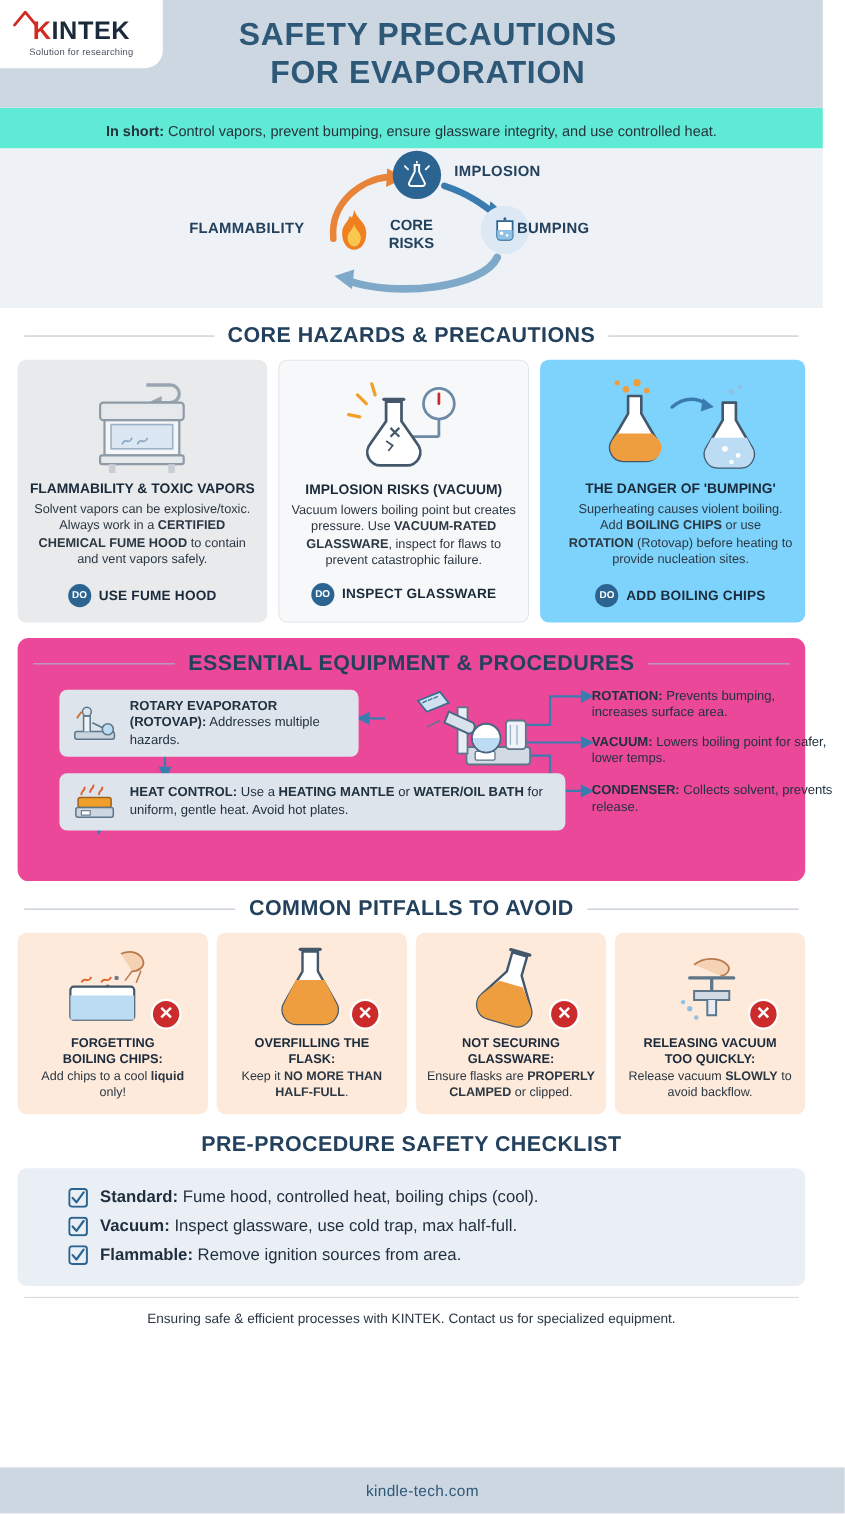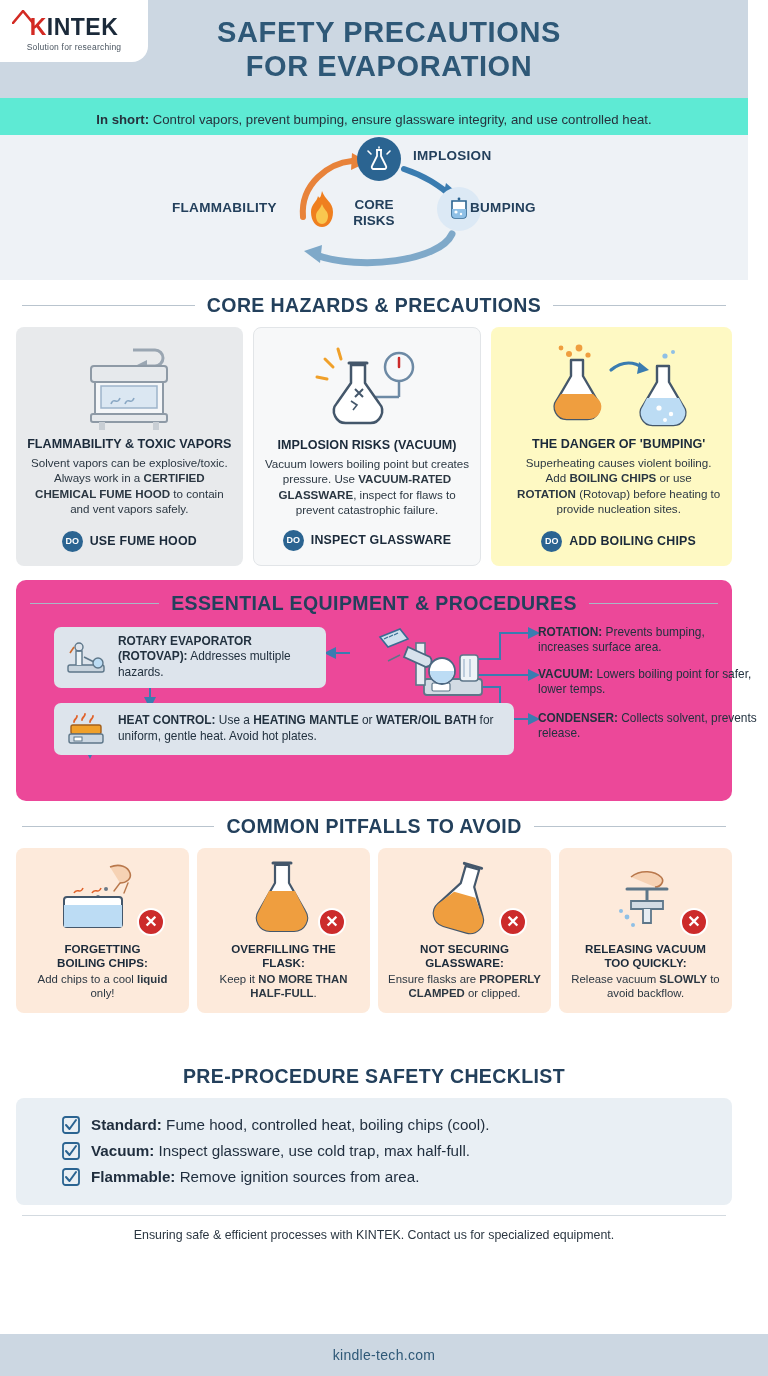--- a/index.html
+++ b/index.html
@@ -89,21 +89,21 @@
   .sec-title-wrap .rule { flex: 1; height: 1px; background: #b9c4ce; }
   .sec-title {
     font-size: 19.5px; font-weight: bold; color: #23405c; letter-spacing: .4px; text-align: center;
   }
 
   
   .hazards { display: flex; gap: 10px; padding: 0 16px; }
   .hcard { flex: 1; border-radius: 8px; padding: 12px 10px 14px; display: flex; flex-direction: column; }
   .hcard.grey { background: #e8eaec; }
   .hcard.white { background: #f7f8f9; border: 1px solid #e2e5e8; }
-  .hcard.peach { background: #fef9c3; padding-left: 24px; }
+  .hcard.peach { background: #7dd3fc; padding-left: 24px; }
   .hc-art { height: 98px; display: flex; align-items: center; justify-content: center; }
   .hc-title { text-align: center; font-size: 12.6px; font-weight: bold; color: #1b2a3a; margin-bottom: 4px; }
   .hc-body { text-align: center; font-size: 11.6px; line-height: 1.33; color: #2b3742; flex: 1; }
   .hc-body b { font-weight: bold; }
   .hc-do { display: flex; align-items: center; justify-content: center; gap: 7px; margin-top: 12px; }
   .do-badge {
     width: 21px; height: 21px; border-radius: 50%; background: #2b6491;
     color: #fff; font-size: 9px; font-weight: bold; display: flex; align-items: center; justify-content: center;
   }
   .do-text { font-size: 12.4px; font-weight: bold; color: #1b2a3a; letter-spacing: .2px; }
@@ -489,21 +489,21 @@
         <div>RELEASING VACUUM</div>
         <div>TOO QUICKLY:</div>
       </div>
       <div class="pc-body">
         <span>Release vacuum </span><b>SLOWLY</b><span> to avoid backflow.</span>
       </div>
     </div>
   </div>
 
   <div class="sec-title-wrap" style="margin-top:16px;">
-    <div class="sec-title" style="width:100%;margin-top:36px;">PRE-PROCEDURE SAFETY CHECKLIST</div>
+    <div class="sec-title" style="width:100%;">PRE-PROCEDURE SAFETY CHECKLIST</div>
   </div>
 
   <div class="check-panel">
     <div class="check-item">
       <svg class="check-box" viewBox="0 0 18 18">
         <rect x="1" y="1" width="16" height="16" rx="2.5" fill="none" stroke="#2b6491" stroke-width="1.8"></rect>
         <path d="M4 9 l3.5 4 L14 4" fill="none" stroke="#2b6491" stroke-width="2" stroke-linecap="round" stroke-linejoin="round"></path>
       </svg>
       <div class="check-text">
         <b>Standard:</b><span> Fume hood, controlled heat, boiling chips (cool).</span>

